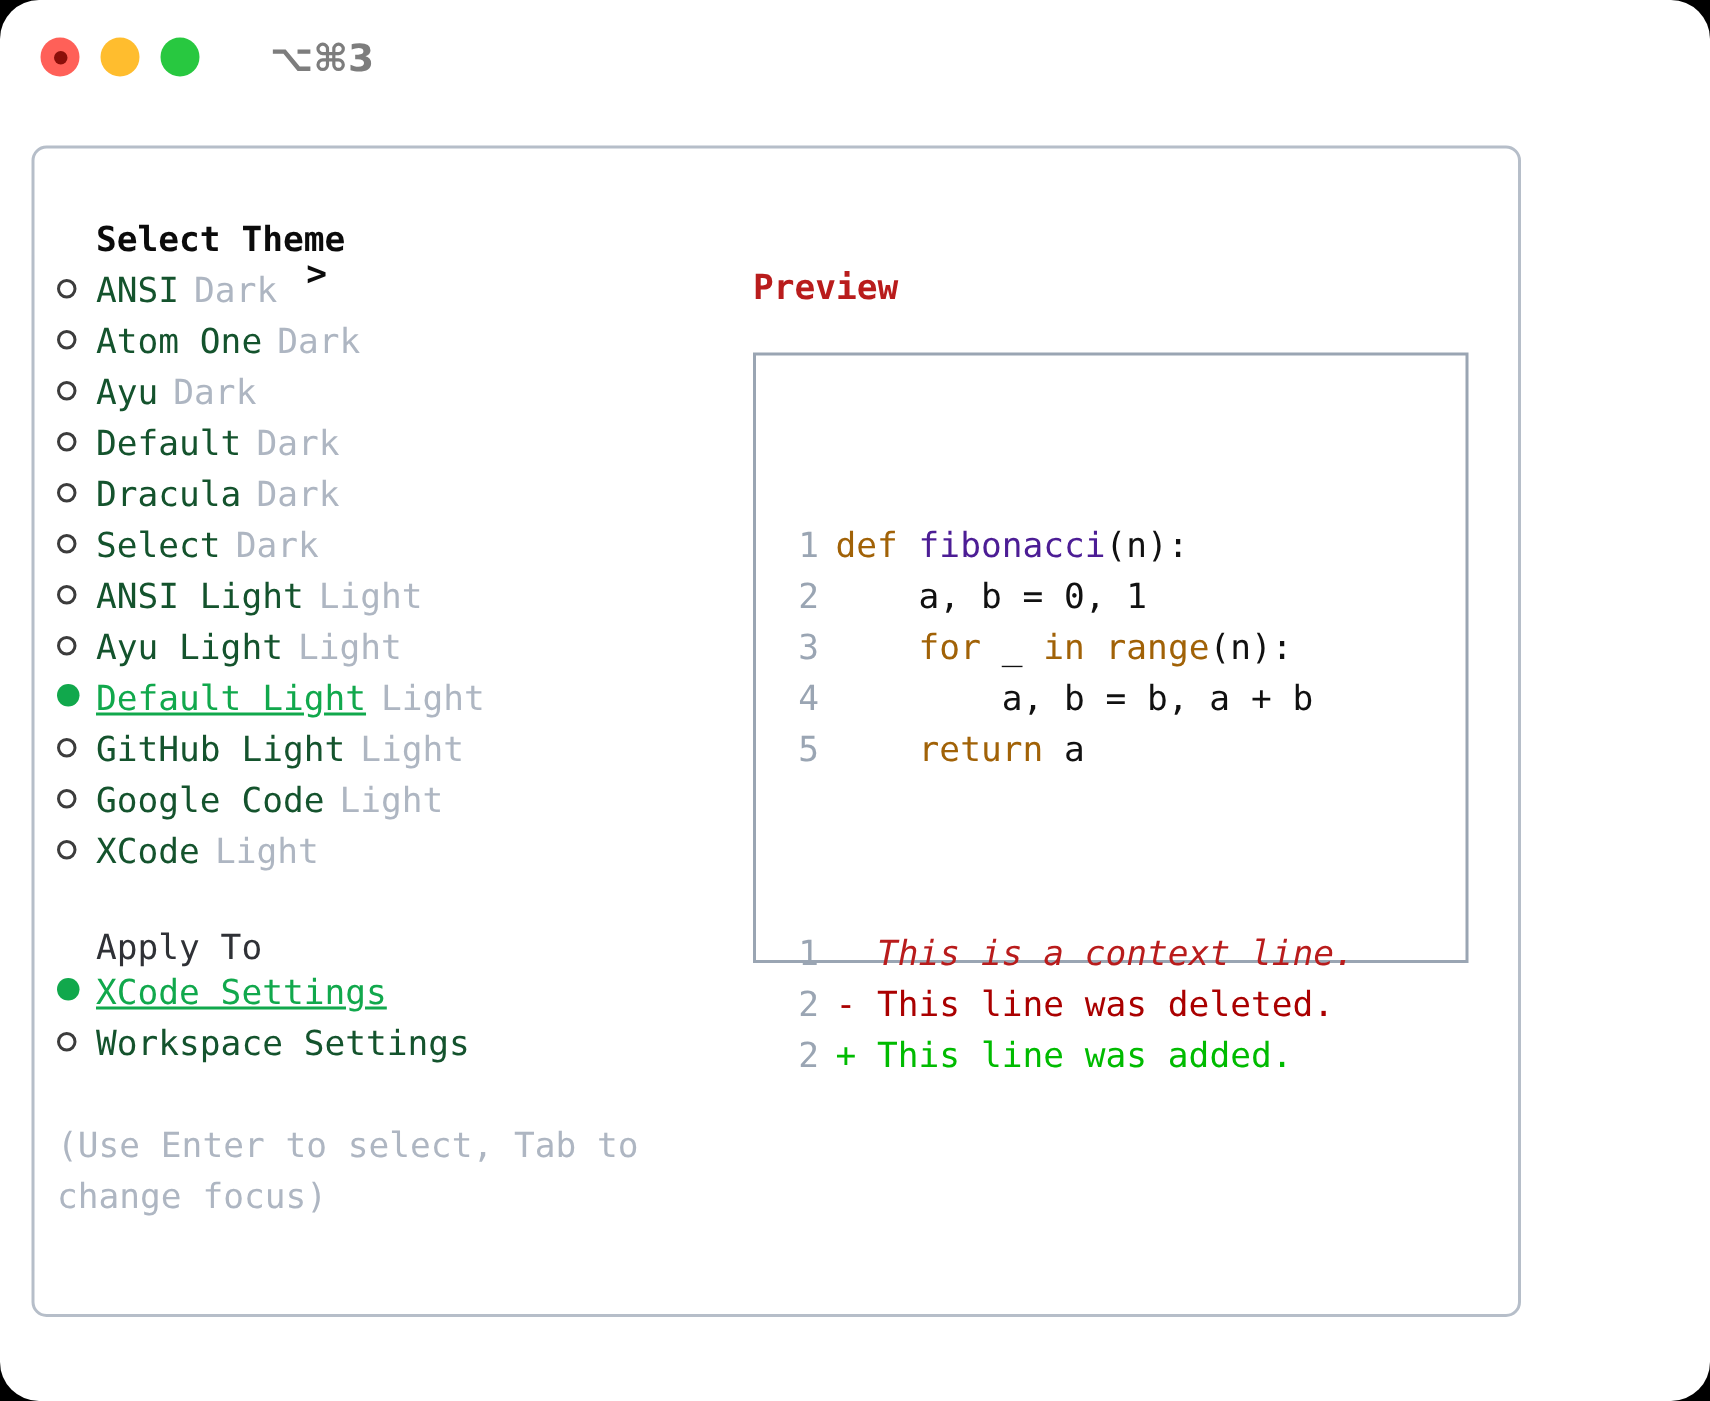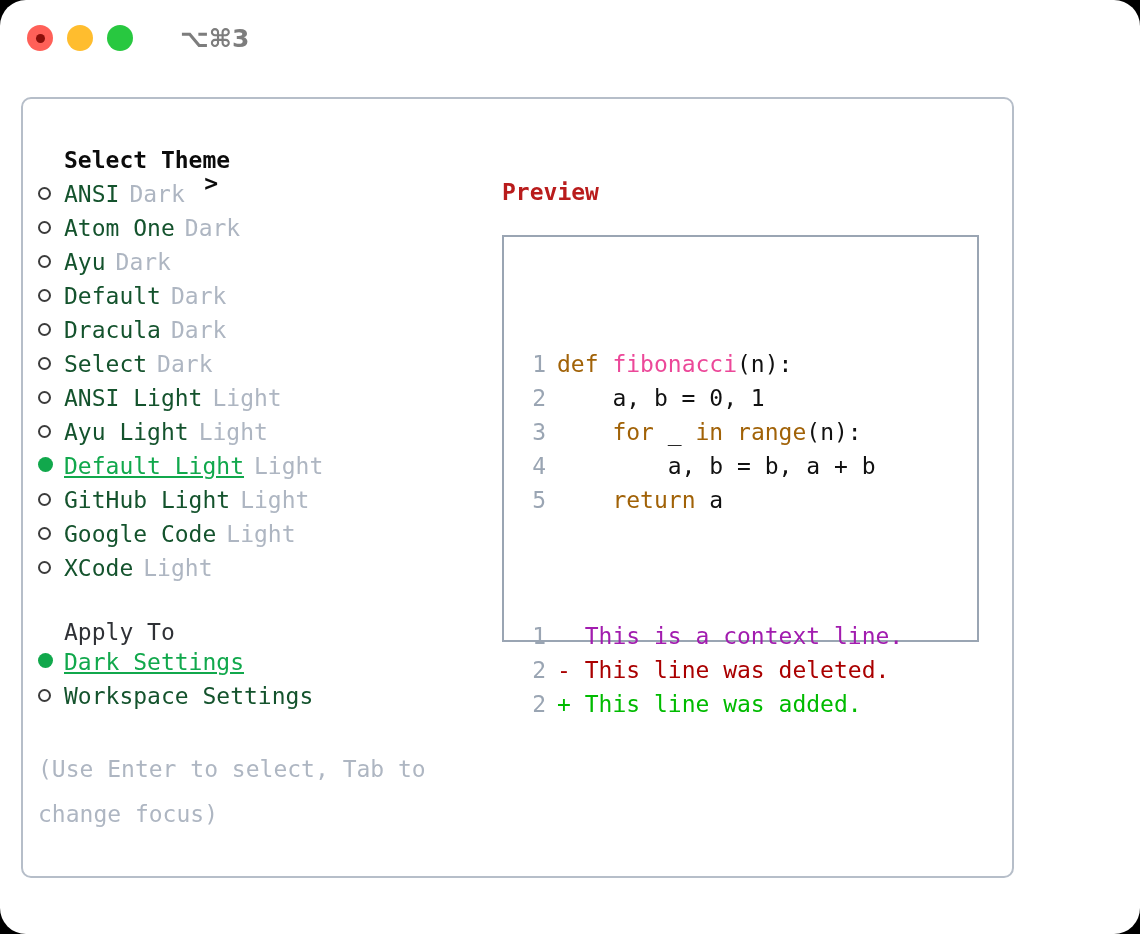--- a/index.html
+++ b/index.html
@@ -150,21 +150,21 @@
     color: #2f3136;
     padding-left: 26px;
     height: 34px;
     line-height: 34px;
   }
 
   .hint {
     margin-top: 30px;
     font-size: 23px;
     color: #aeb6c2;
-    line-height: 45px;
+    line-height: 34px;
     width: 400px;
   }
 
   
   .right-col {
     position: absolute;
     left: 479px;
     top: 48px;
     width: 500px;
   }
@@ -199,25 +199,25 @@
 
   .ln {
     display: inline-block;
     width: 30px;
     text-align: right;
     color: #9aa5b3;
     margin-right: 11px;
   }
 
   .kw   { color: #a16207; }
-  .fn   { color: #ec4899; text-align: right; }
+  .fn   { color: #4c1d95; text-align: right; }
   .plain{ color: #111111; }
 
   .diff-block { margin-top: 34px; display: block; }
-  .diff-ctx { color: #a21caf; }
+  .diff-ctx { color: #b91c1c; font-style: italic; }
   .diff-del { color: #aa0000; }
   .diff-add { color: #00bb00; }
 </style>
 </head>
 <body>
 
 <div class="window">
 
   <div class="titlebar">
     <div class="traffic-lights">
@@ -251,21 +251,21 @@
             <div class="row"><span class="marker"><span class="dot-hollow"></span></span><span class="label">Ayu Light</span><span class="badge">Light</span></div>
             <div class="row"><span class="marker"><span class="dot-filled"></span></span><span class="label selected">Default Light</span><span class="badge">Light</span></div>
             <div class="row"><span class="marker"><span class="dot-hollow"></span></span><span class="label">GitHub Light</span><span class="badge">Light</span></div>
             <div class="row"><span class="marker"><span class="dot-hollow"></span></span><span class="label">Google Code</span><span class="badge">Light</span></div>
             <div class="row"><span class="marker"><span class="dot-hollow"></span></span><span class="label">XCode</span><span class="badge">Light</span></div>
           </div>
 
         <div class="section-label">Apply To</div>
 
         <div id="apply-items">
-            <div class="row"><span class="marker"><span class="dot-filled"></span></span><span class="label selected">Dark Settings</span></div>
+            <div class="row"><span class="marker"><span class="dot-filled"></span></span><span class="label selected">XCode Settings</span></div>
             <div class="row"><span class="marker"><span class="dot-hollow"></span></span><span class="label">Workspace Settings</span></div>
           </div>
 
         <div class="hint">(Use Enter to select, Tab to change focus)</div>
       </div>
 
       <div class="right-col">
         <div class="preview-title">Preview</div>
 
         <div class="preview-box">

